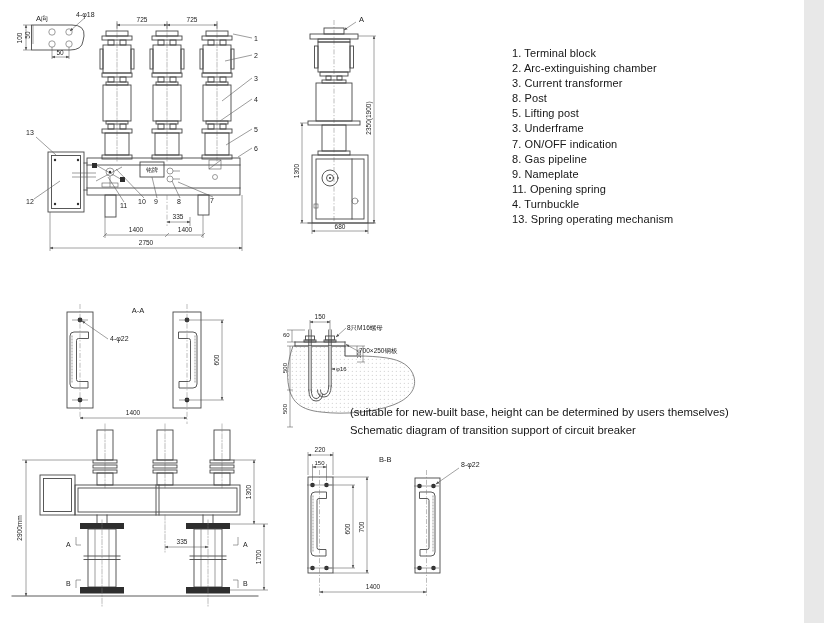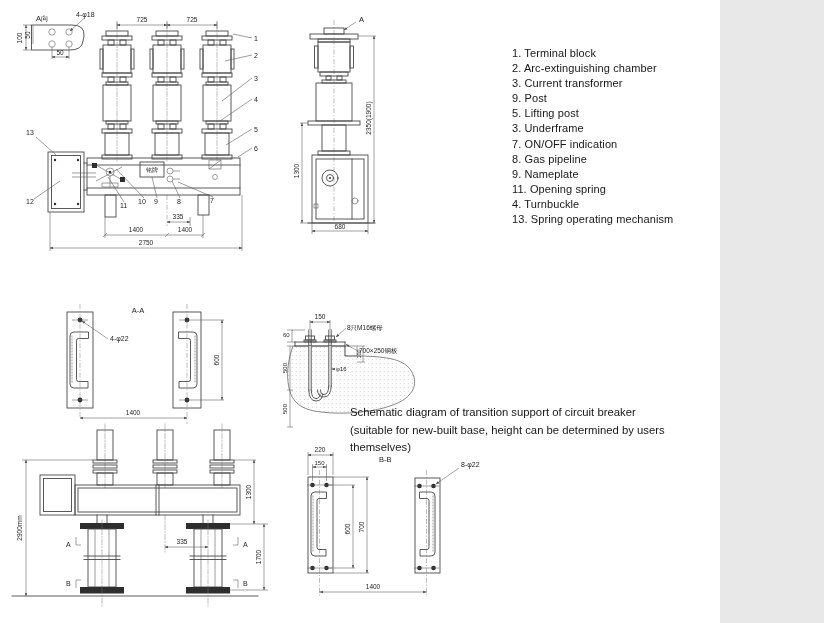--- a/index.html
+++ b/index.html
@@ -1,16 +1,16 @@
 <!DOCTYPE html>
 <html><head>
 <meta charset="utf-8">
 <style>
   html,body{margin:0;padding:0;background:#e8e8e8}
-  .page{position:relative;width:720px;height:623px;background:#fff;overflow:hidden;
+  .page{position:relative;width:804px;height:623px;background:#fff;overflow:hidden;
         font-family:"Liberation Sans",sans-serif;color:#161616}
   .page svg{position:absolute;overflow:visible}
   .t{fill:#222;stroke:none;font-family:"Liberation Sans",sans-serif}
   .f55{font-size:5.5px}.f6{font-size:6px}.f65{font-size:6.5px}.f7{font-size:7px}.f75{font-size:7.5px}
   .mid{text-anchor:middle}
   .ln{stroke:#474747;stroke-width:.9;fill:none;stroke-linecap:square}
   .lt{stroke:#5a5a5a;stroke-width:.6;fill:none}
   .dm{stroke:#555;stroke-width:.55;fill:none}
   .cl{stroke:#7a7a7a;stroke-width:.5;fill:none;stroke-dasharray:5 1.8 1.2 1.8}
   .fb{fill:#2e2e2e;stroke:none}
@@ -230,21 +230,21 @@
         <line class="dm" x1="86" y1="215" x2="86" y2="226"></line>
       <line class="dm" x1="30" y1="223" x2="86" y2="223" marker-start="url(#arr)" marker-end="url(#arr)"></line>
       <text class="t f65 mid" x="58" y="221">680</text>
     </g>
   </svg>
 
   <div class="plist">
     <div>1. Terminal block</div>
     <div>2. Arc-extinguishing chamber</div>
     <div>3. Current transformer</div>
-    <div>9. Post</div>
+    <div>8. Post</div>
     <div>5. Lifting post</div>
     <div>3. Underframe</div>
     <div>7. ON/OFF indication</div>
     <div>8. Gas pipeline</div>
     <div>9. Nameplate</div>
     <div>11. Opening spring</div>
     <div>4. Turnbuckle</div>
     <div>13. Spring operating mechanism</div>
   </div>
 
@@ -337,22 +337,22 @@
       <text class="t f6" x="53" y="65">φ16</text>
       <line class="dm" x1="52" y1="63" x2="48.5" y2="63" marker-end="url(#arr)"></line>
       <text class="t f65" x="64" y="24">8只M16螺母</text>
       <line class="dm" x1="63" y1="22" x2="53" y2="31" marker-end="url(#arr)"></line>
       <text class="t f65" x="76" y="47">700×250钢板</text>
       <line class="dm" x1="74" y1="44.5" x2="63" y2="38.5" marker-end="url(#arr)"></line>
     </g>
   </svg>
 
   <div class="snote">
+    <div>(suitable for new-built base, height can be determined by users themselves)</div>
     <div>Schematic diagram of transition support of circuit breaker</div>
-    <div>(suitable for new-built base, height can be determined by users themselves)</div>
   </div>
 
   <svg style="left:10px;top:420px" width="300" height="203" viewBox="0 0 300 203">
     <defs>
       <g id="spost" class="ln">
         <line class="cl" x1="0" y1="-6" x2="0" y2="58"></line>
         <rect x="-8" y="0" width="16" height="30"></rect>
         <rect x="-12" y="30" width="24" height="3"></rect>
         <rect x="-12" y="35" width="24" height="3"></rect>
         <rect x="-12" y="40" width="24" height="3"></rect>

